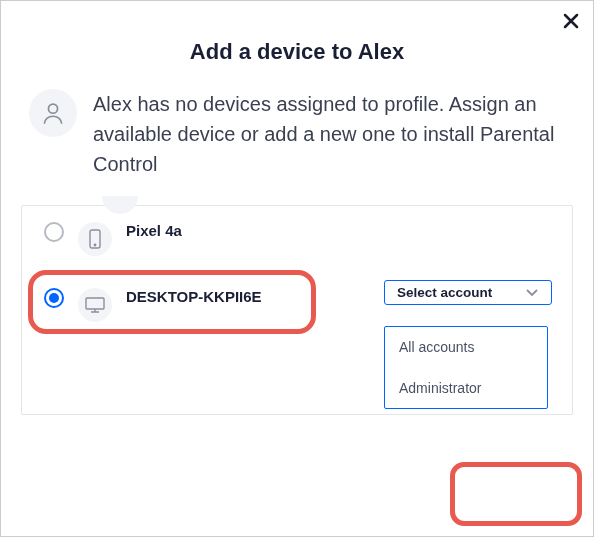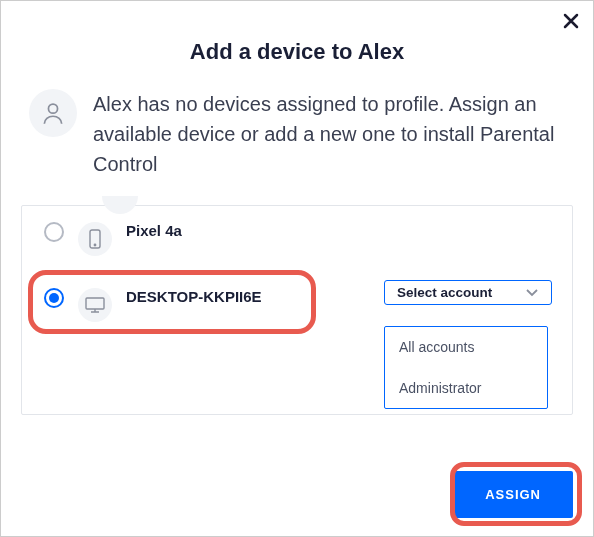--- a/index.html
+++ b/index.html
@@ -270,18 +270,15 @@
           </div>
           <div class="dropdown-item">
             <span>Administrator</span>
           </div>
         </div>
       </div>
     </div>
 
   </div>
 
-  <div class="footer">
-    <button class="assign-btn">ASSIGN</button>
-  </div>
   <div class="hl-2"></div>
 
 </div>
 
 </body></html>

